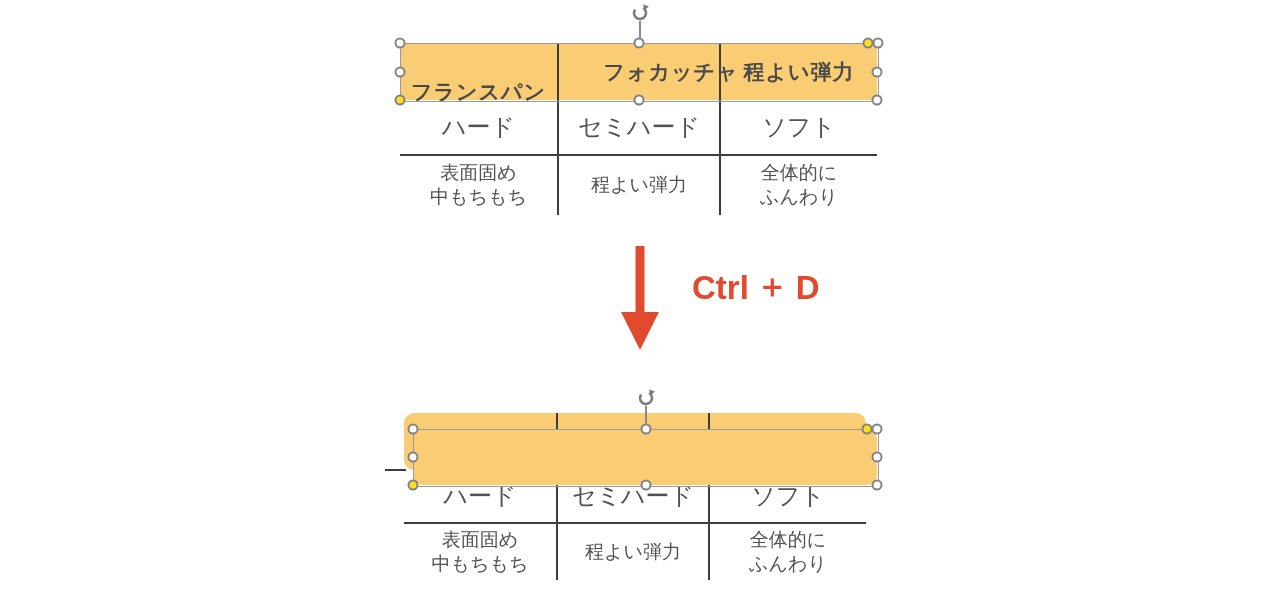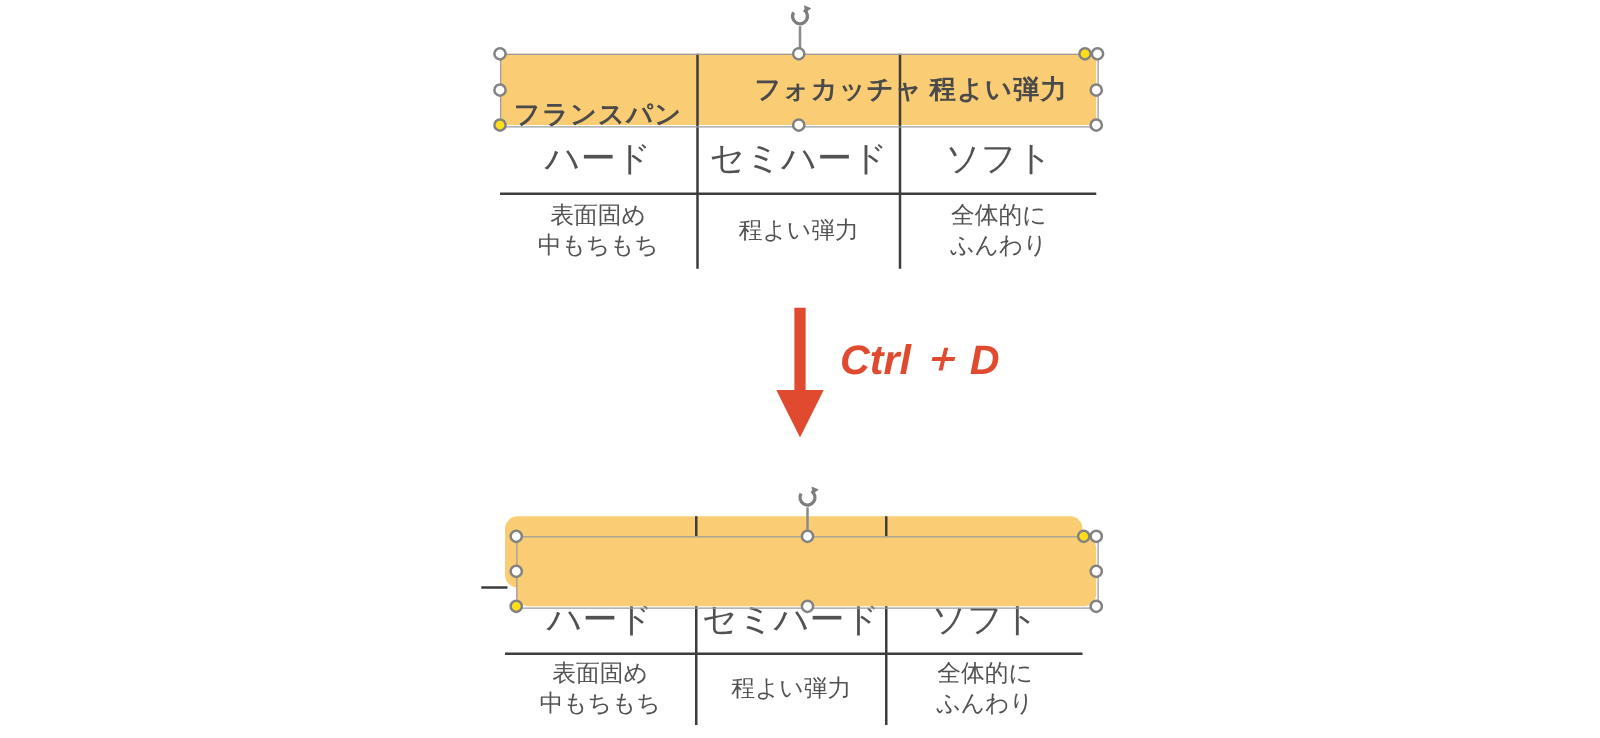--- a/index.html
+++ b/index.html
@@ -4,21 +4,21 @@
 <style>
   html,body{margin:0;padding:0;background:#ffffff;}
   .canvas{position:relative;width:1280px;height:590px;background:#ffffff;overflow:hidden;
           font-family:"Liberation Sans","DejaVu Sans",sans-serif;}
   .shape{position:absolute;background:#FACD74;z-index:1;}
   .shape.dup{z-index:4;}
   .vline{position:absolute;width:2px;background:#3D3D3D;z-index:2;}
   .hline{position:absolute;height:2px;background:#3D3D3D;z-index:2;}
   .peek{position:absolute;height:2px;background:#3D3D3D;z-index:2;}
   .cell{position:absolute;display:flex;flex-direction:column;align-items:center;justify-content:center;
-        text-align:center;color:#525252;font-size:28px;line-height:24px;z-index:3;white-space:nowrap;}
+        text-align:center;color:#525252;font-size:24px;line-height:24px;z-index:3;white-space:nowrap;}
   .cell.hdr{font-weight:bold;color:#4A4A4A;font-size:21px;letter-spacing:1px;}
   .cell.tx{font-size:19px;}
   .sel-outline{position:absolute;border:1px solid #9B9B9B;z-index:5;pointer-events:none;}
   .handle{position:absolute;width:11px;height:11px;border-radius:50%;background:#FFFFFF;
           border:2px solid #828282;box-sizing:border-box;transform:translate(-50%,-50%);z-index:8;}
   .handle.adj{background:#FFDE17;}
   .rot-stem{position:absolute;width:1.5px;background:#8A8A8A;z-index:7;}
   .rot-icon{position:absolute;z-index:8;}
   .arrow-svg{position:absolute;z-index:2;}
   .shortcut{position:absolute;color:#E04B2F;font-weight:bold;font-size:33px;line-height:40px;white-space:nowrap;z-index:2;}
@@ -70,21 +70,21 @@
     <div class="handle adj" style="left:400px;top:100px;"></div>
     <div class="handle" style="left:639px;top:100px;"></div>
     <div class="handle" style="left:877px;top:100px;"></div>
   </section>
 
   <section>
     <svg class="arrow-svg" style="left:621px;top:246px;" width="38" height="105" viewBox="0 0 38 105">
       <rect x="14.5" y="0" width="9" height="68" fill="#E04B2F"></rect>
       <polygon points="0,66 38,66 19,104" fill="#E04B2F"></polygon>
     </svg>
-    <div class="shortcut" style="left:672px;top:268px;font-style:italic;">
+    <div class="shortcut" style="left:692px;top:268px;">
       <span>Ctrl</span><span class="plus">＋</span><span>D</span>
     </div>
   </section>
 
   <section>
 
     <div class="shape" style="left:404px;top:413px;width:462px;height:57px;border-radius:10px;"></div>
 
     <div class="peek" style="left:385px;top:469px;width:21px;"></div>
 

